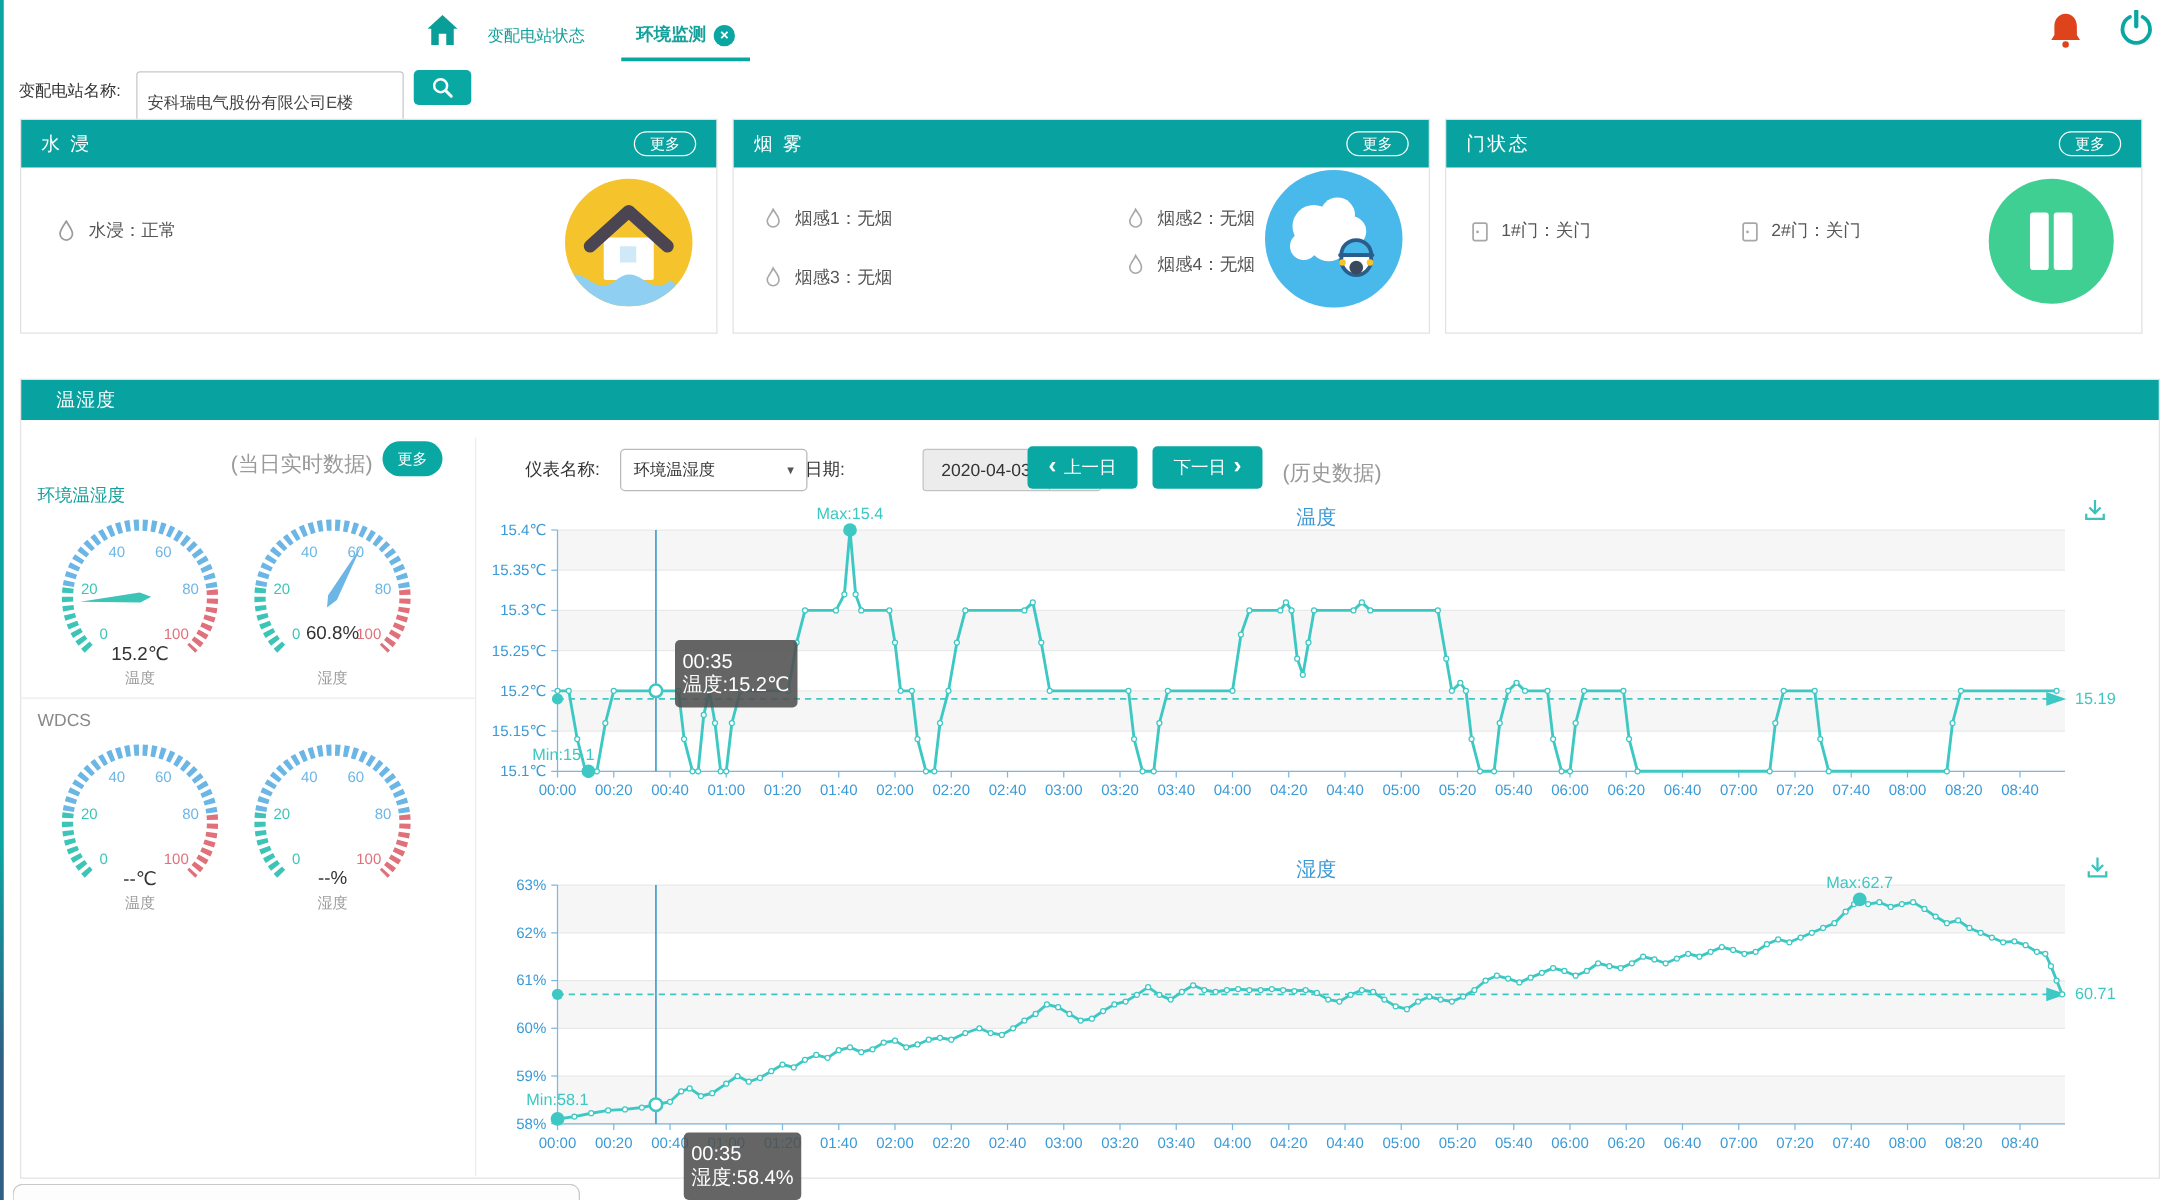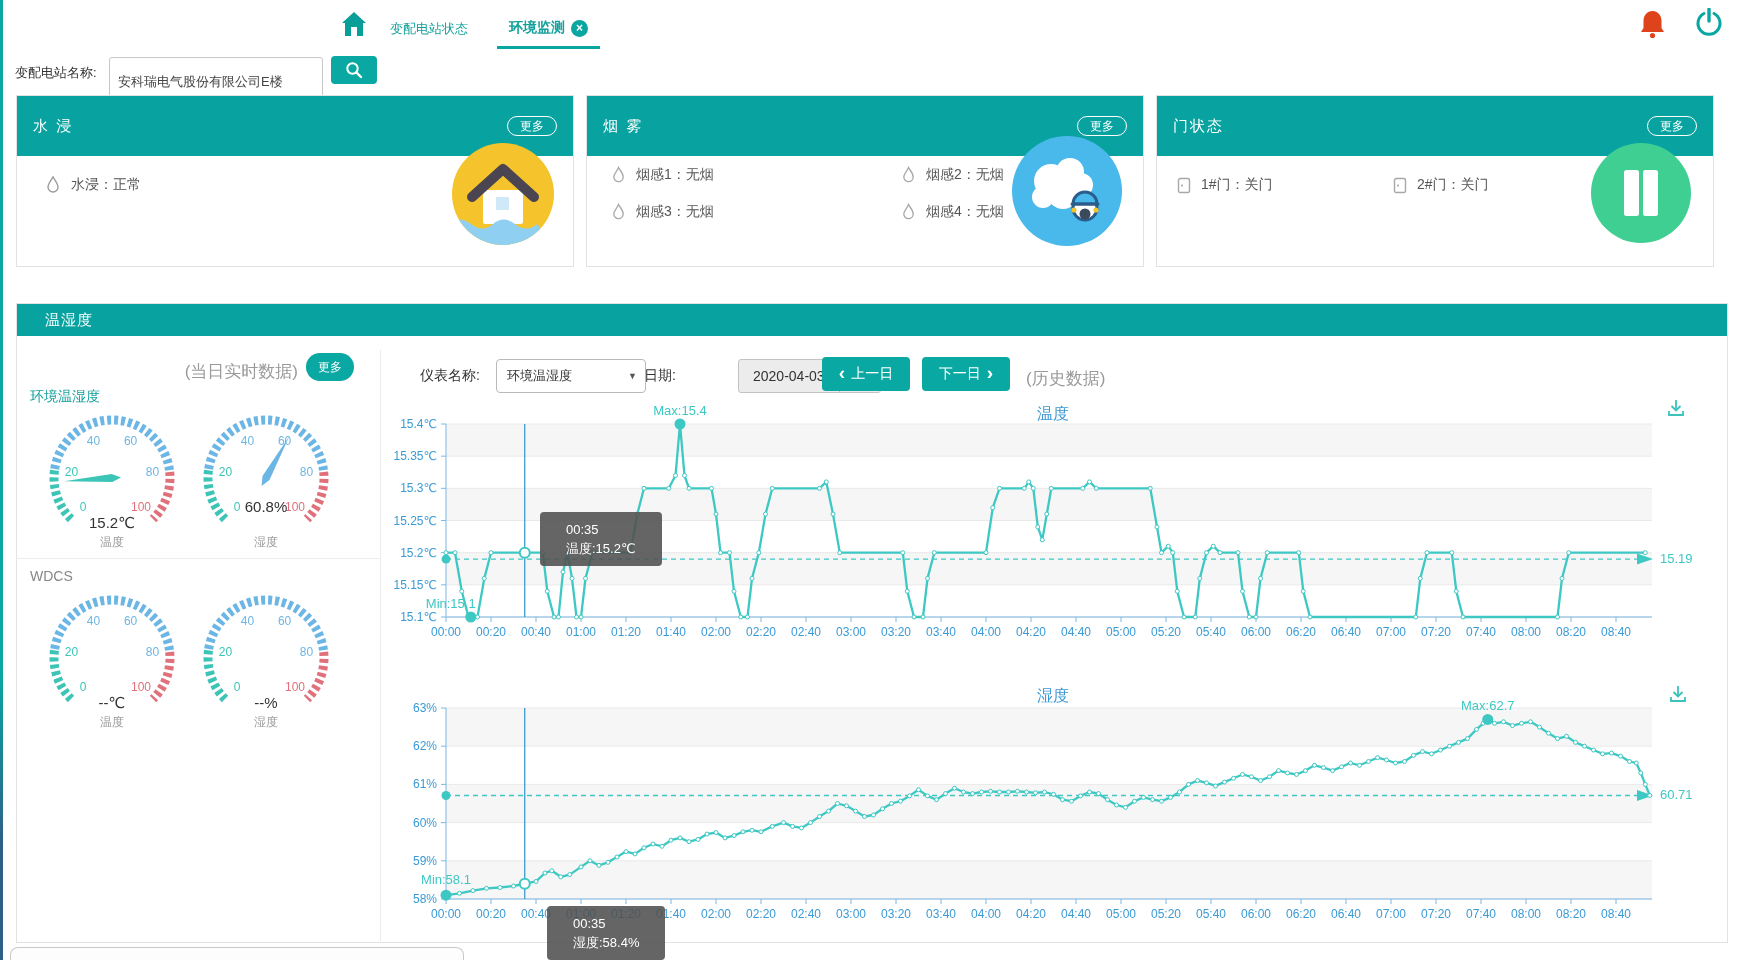--- a/index.html
+++ b/index.html
@@ -14,21 +14,21 @@
   .tab-close{display:inline-flex;align-items:center;justify-content:center;width:17px;height:17px;
              border-radius:50%;background:#0aa7a2;color:#fff;font-size:12px;line-height:1;margin-left:6px;}
   .search-label{font-size:13px;color:#333;}
   .search-input{width:196px;height:24px;border:1px solid #c7c7c7;border-radius:3px;padding:12px 8px;
                 font-size:13px;color:#444;font-family:inherit;}
   .search-btn{width:46px;height:28px;background:#0aa8a2;border:none;border-radius:4px;cursor:pointer;
               display:flex;align-items:center;justify-content:center;}
   
   .card{position:absolute;background:#fff;border:1px solid #e2e2e2;}
   .card-h{height:38px;background:#08a3a0;display:flex;align-items:center;justify-content:space-between;
-          padding:11px 16px;}
+          padding:0 16px;}
   .card-h-title{color:#fff;font-size:15px;letter-spacing:2px;}
   .pill-btn{border:1px solid #fff;border-radius:13px;color:#fff;font-size:12px;padding:3px 12px;
             background:transparent;cursor:pointer;line-height:1;}
   .item{position:absolute;display:flex;align-items:center;font-size:14px;color:#555;}
   .item .ic{margin-right:10px;display:inline-flex;}
   
   .panel{position:absolute;background:#fff;border:1px solid #e3e3e3;}
   .panel-h{height:32px;background:#08a3a0;display:flex;align-items:center;padding:0 28px;}
   .panel-h-title{color:#fff;font-size:15px;letter-spacing:1px;}
   .note{font-size:17px;color:#9a9a9a;}
@@ -38,22 +38,22 @@
   .gauge-val{font-size:15px;color:#333;text-align:center;}
   .gauge-lab{font-size:12px;color:#9a9a9a;text-align:center;}
   .ctl-label{font-size:14px;color:#333;}
   .select-box{display:flex;align-items:center;justify-content:space-between;border:1px solid #b9b9b9;
               border-radius:4px;height:32px;padding:0 8px 0 10px;font-size:13px;color:#333;cursor:pointer;background:#fff;}
   .date-box{display:flex;align-items:stretch;border:1px solid #c3c3c3;border-radius:3px;height:32px;
             background:#ececec;overflow:hidden;cursor:pointer;margin-left:48px;}
   .date-text{display:flex;align-items:center;padding:0 14px;font-size:14px;color:#333;}
   .date-cal{display:flex;align-items:center;justify-content:center;width:40px;border-left:1px solid #c3c3c3;background:#ececec;}
   .chart-title{font-size:16px;color:#3b97d3;text-align:center;}
-  .tooltip{position:absolute;background:rgba(80,80,80,.88);border-radius:4px;color:#fff;font-size:13px;
-           padding:8px 26px;line-height:19px;white-space:nowrap;}
+  .tooltip{position:absolute;background:rgba(80,80,80,.88);border-radius:4px;color:#fff;font-size:16px;
+           padding:8px 6px;line-height:19px;white-space:nowrap;}
   .divider{background:#ececec;}
 </style>
 </head>
 <body>
 
 <div id="page">
 
   <div class="abs" style="left:0;top:0;width:3px;height:960px;background:linear-gradient(180deg,#0aa7a2 0%,#0aa7a2 70%,#2f5f86 88%,#2f5f86 100%);"></div>
 
 
@@ -134,21 +134,21 @@
     </div>
     <div class="item" style="left:314px;top:70px;">
       <span class="ic">
           <svg width="15" height="18" viewBox="0 0 16 18">
             <path d="M8 1 C9.5 4 13 7 13 11 a5 5 0 0 1 -10 0 C3 8.5 4.5 7.5 5.5 5.5 6.5 4 7.5 2.5 8 1 Z" fill="none" stroke="#a8a8a8" stroke-width="1.4"></path>
           </svg>
         </span>
       <span>烟感2：</span>
       <span>无烟</span>
     </div>
-    <div class="item" style="left:24px;top:107px;align-items:flex-end;">
+    <div class="item" style="left:24px;top:117px;align-items:flex-end;">
       <span class="ic">
           <svg width="15" height="18" viewBox="0 0 16 18">
             <path d="M8 1 C9.5 4 13 7 13 11 a5 5 0 0 1 -10 0 C3 8.5 4.5 7.5 5.5 5.5 6.5 4 7.5 2.5 8 1 Z" fill="none" stroke="#a8a8a8" stroke-width="1.4"></path>
           </svg>
         </span>
       <span>烟感3：</span>
       <span>无烟</span>
     </div>
     <div class="item" style="left:314px;top:107px;">
       <span class="ic">

